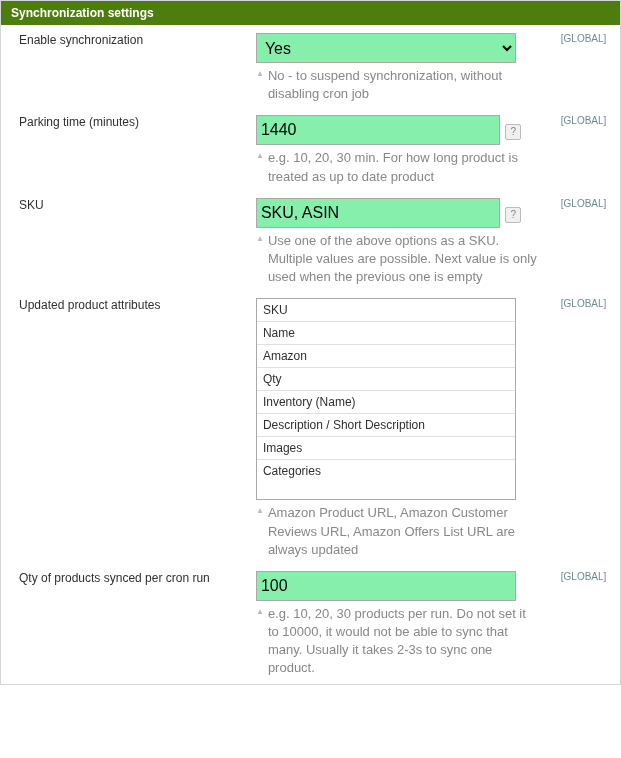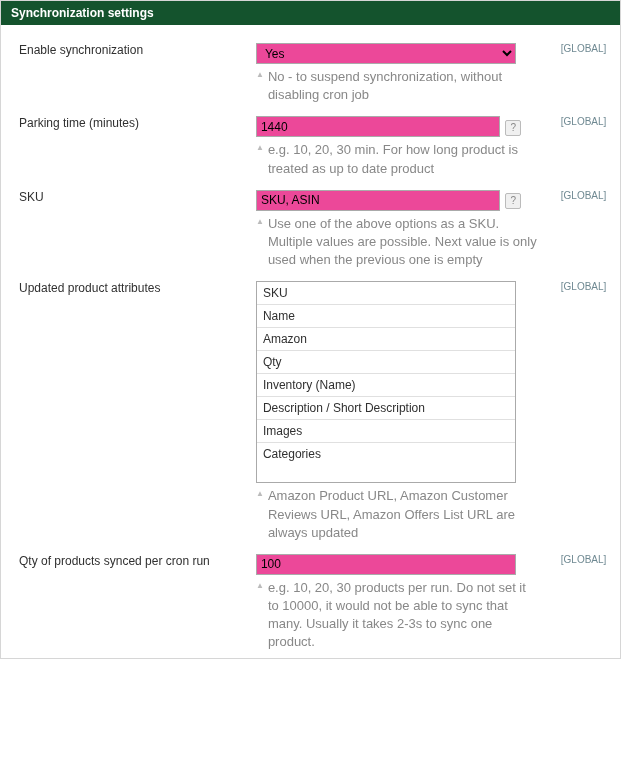--- a/index.html
+++ b/index.html
@@ -9,35 +9,35 @@
     font-size: 12px;
     color: #303030;
     background: #fff;
   }
   .panel {
     width: 621px;
     border: 1px solid #d6d6d6;
     background: #fff;
   }
   .panel-header {
-    background: #14532d;
+    background: #4d7c0f;
     color: #fff;
     font-weight: bold;
     padding: 5px 10px;
     font-size: 12px;
   }
   .form-table {
     width: 100%;
     border-collapse: collapse;
   }
   .form-table td {
     vertical-align: top;
     padding: 6px 0;
   }
-  .form-table tr.first td { padding-top: 18px; }
+  .form-table tr.first td { padding-top: 8px; }
   td.label-cell {
     width: 245px;
     padding-left: 18px;
     padding-right: 10px;
     color: #303030;
   }
   td.value-cell {
     width: 280px;
     padding-right: 8px;
   }
@@ -51,24 +51,24 @@
   .label-highlight {
     border: 2px solid #d43b2a;
     border-radius: 2px;
     padding: 4px 6px;
     margin-left: -8px;
     display: inline-block;
     width: 155px;
   }
   select, input[type=text] {
     width: 260px;
-    height: 21px;
+    height: 30px;
     border: 1px solid #aaa;
-    background: #ec4899;
-    font-size: 12px;
+    background: #86efac;
+    font-size: 16px;
     padding: 1px 4px;
     font-family: Arial, Helvetica, sans-serif;
   }
   .with-help select, .with-help input[type=text] {
     width: 244px;
   }
   .help-btn {
     display: inline-block;
     width: 16px;
     height: 16px;

